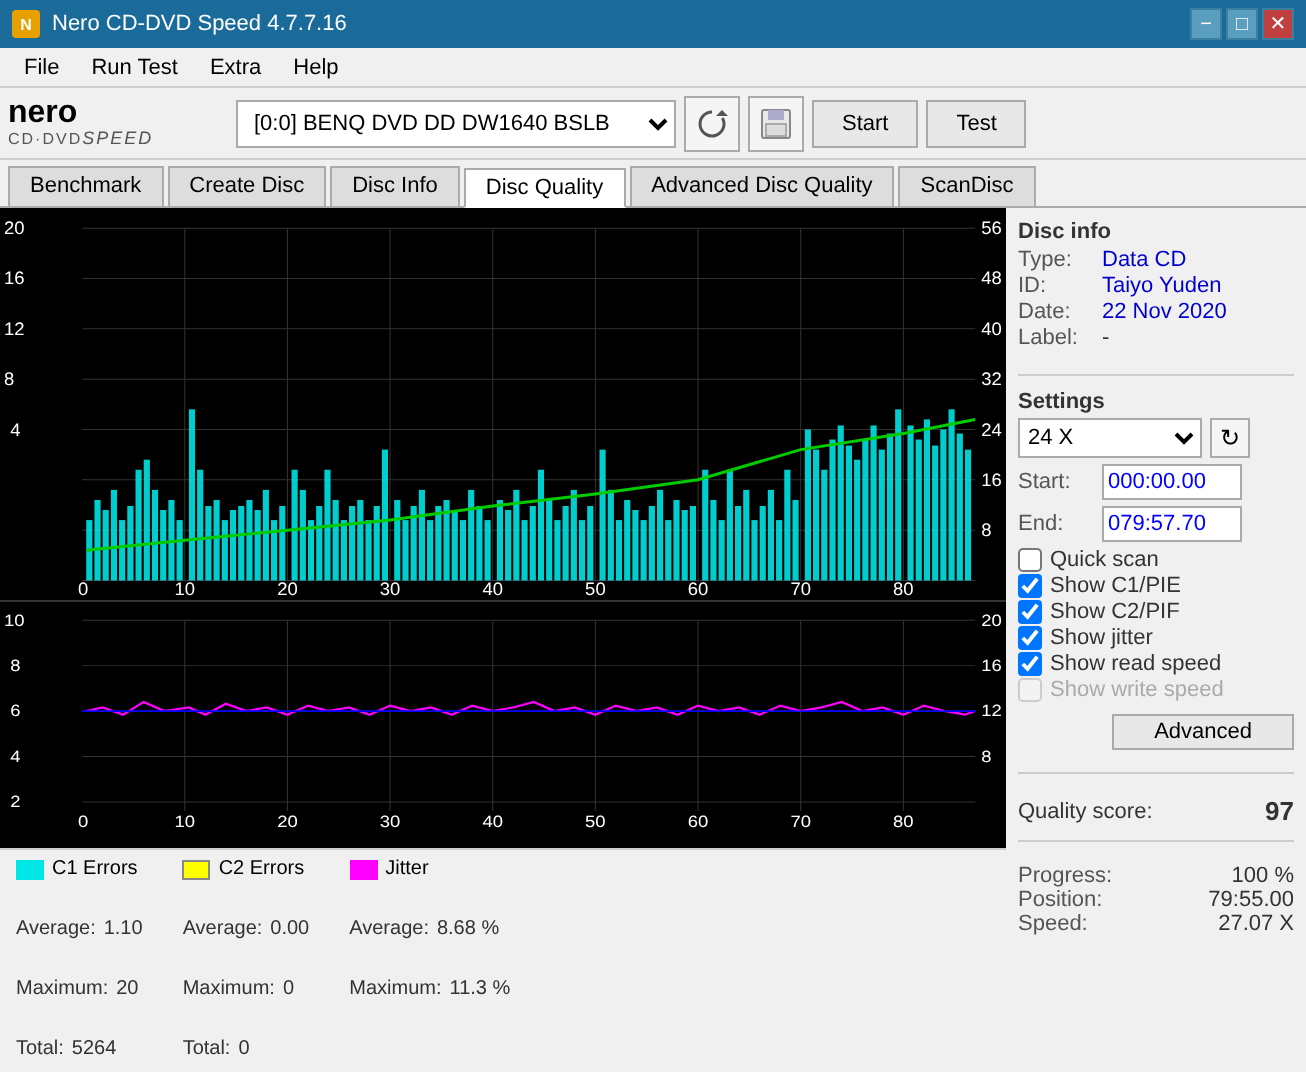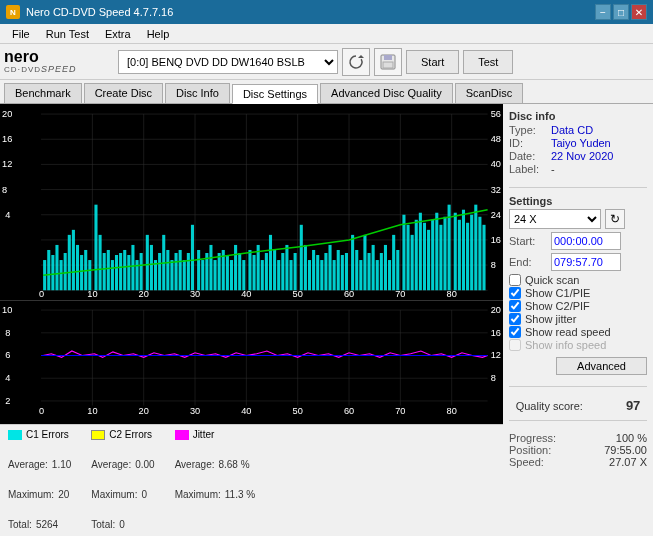--- a/index.html
+++ b/index.html
@@ -65,21 +65,21 @@
 
     .time-field { width: 70px; height: 18px; border: 1px solid #aaa; background: white; font-size: 11px; padding: 0 2px; color: blue; }
 
     .checkbox-row { display: flex; align-items: center; gap: 4px; margin-bottom: 1px; }
     .checkbox-row input[type=checkbox] { width: 12px; height: 12px; }
     .checkbox-label { font-size: 11px; color: #333; }
     .checkbox-disabled { color: #aaa; }
 
     .advanced-btn { background: #e8e8e8; border: 1px solid #aaa; padding: 2px 20px; cursor: pointer; font-size: 11px; align-self: flex-end; margin-top: 2px; }
 
-    .quality-row { display: flex; justify-content: center; align-items: center; margin-top: 4px; gap: 43px; }
+    .quality-row { display: flex; justify-content: space-between; align-items: center; margin-top: 4px; gap: 43px; }
     .quality-label { font-size: 11px; color: #333; }
     .quality-value { font-size: 13px; font-weight: bold; color: #333; }
 
     .progress-section { margin-top: 4px; }
     .progress-row { display: flex; justify-content: space-between; }
     .progress-key { font-size: 11px; color: #555; }
     .progress-val { font-size: 11px; color: #333; }
 
     
     .section-divider { border: none; border-top: 1px solid #ccc; margin: 3px 0; }
@@ -134,21 +134,21 @@
     </div>
     <button class="start-btn">Start</button>
     <button class="exit-btn">Test</button>
   </div>
 </div>
 
 <div class="tabs">
   <div class="tab">Benchmark</div>
   <div class="tab">Create Disc</div>
   <div class="tab">Disc Info</div>
-  <div class="tab active">Disc Settings</div>
+  <div class="tab active">Disc Quality</div>
   <div class="tab">Advanced Disc Quality</div>
   <div class="tab">ScanDisc</div>
 </div>
 
 <div class="main">
 
   <div style="display:flex;flex-direction:column;flex:1;overflow:hidden;">
 
     <div class="chart-top">
       <svg class="chart-canvas" viewBox="0 0 490 195" preserveAspectRatio="none">
@@ -463,21 +463,21 @@
       <div class="checkbox-row">
         <input type="checkbox" checked="" style="">
         <span class="checkbox-label">Show jitter</span>
       </div>
       <div class="checkbox-row">
         <input type="checkbox" checked="" style="">
         <span class="checkbox-label">Show read speed</span>
       </div>
       <div class="checkbox-row">
         <input type="checkbox" disabled="" style="">
-        <span class="checkbox-label checkbox-disabled">Show info speed</span>
+        <span class="checkbox-label checkbox-disabled">Show write speed</span>
       </div>
       <div style="display:flex;justify-content:flex-end;margin-top:4px;">
         <button class="advanced-btn">Advanced</button>
       </div>
     </div>
     <hr class="section-divider">
 
     <div class="quality-row">
       <span class="quality-label">Quality score:</span>
       <span class="quality-value">97</span>

